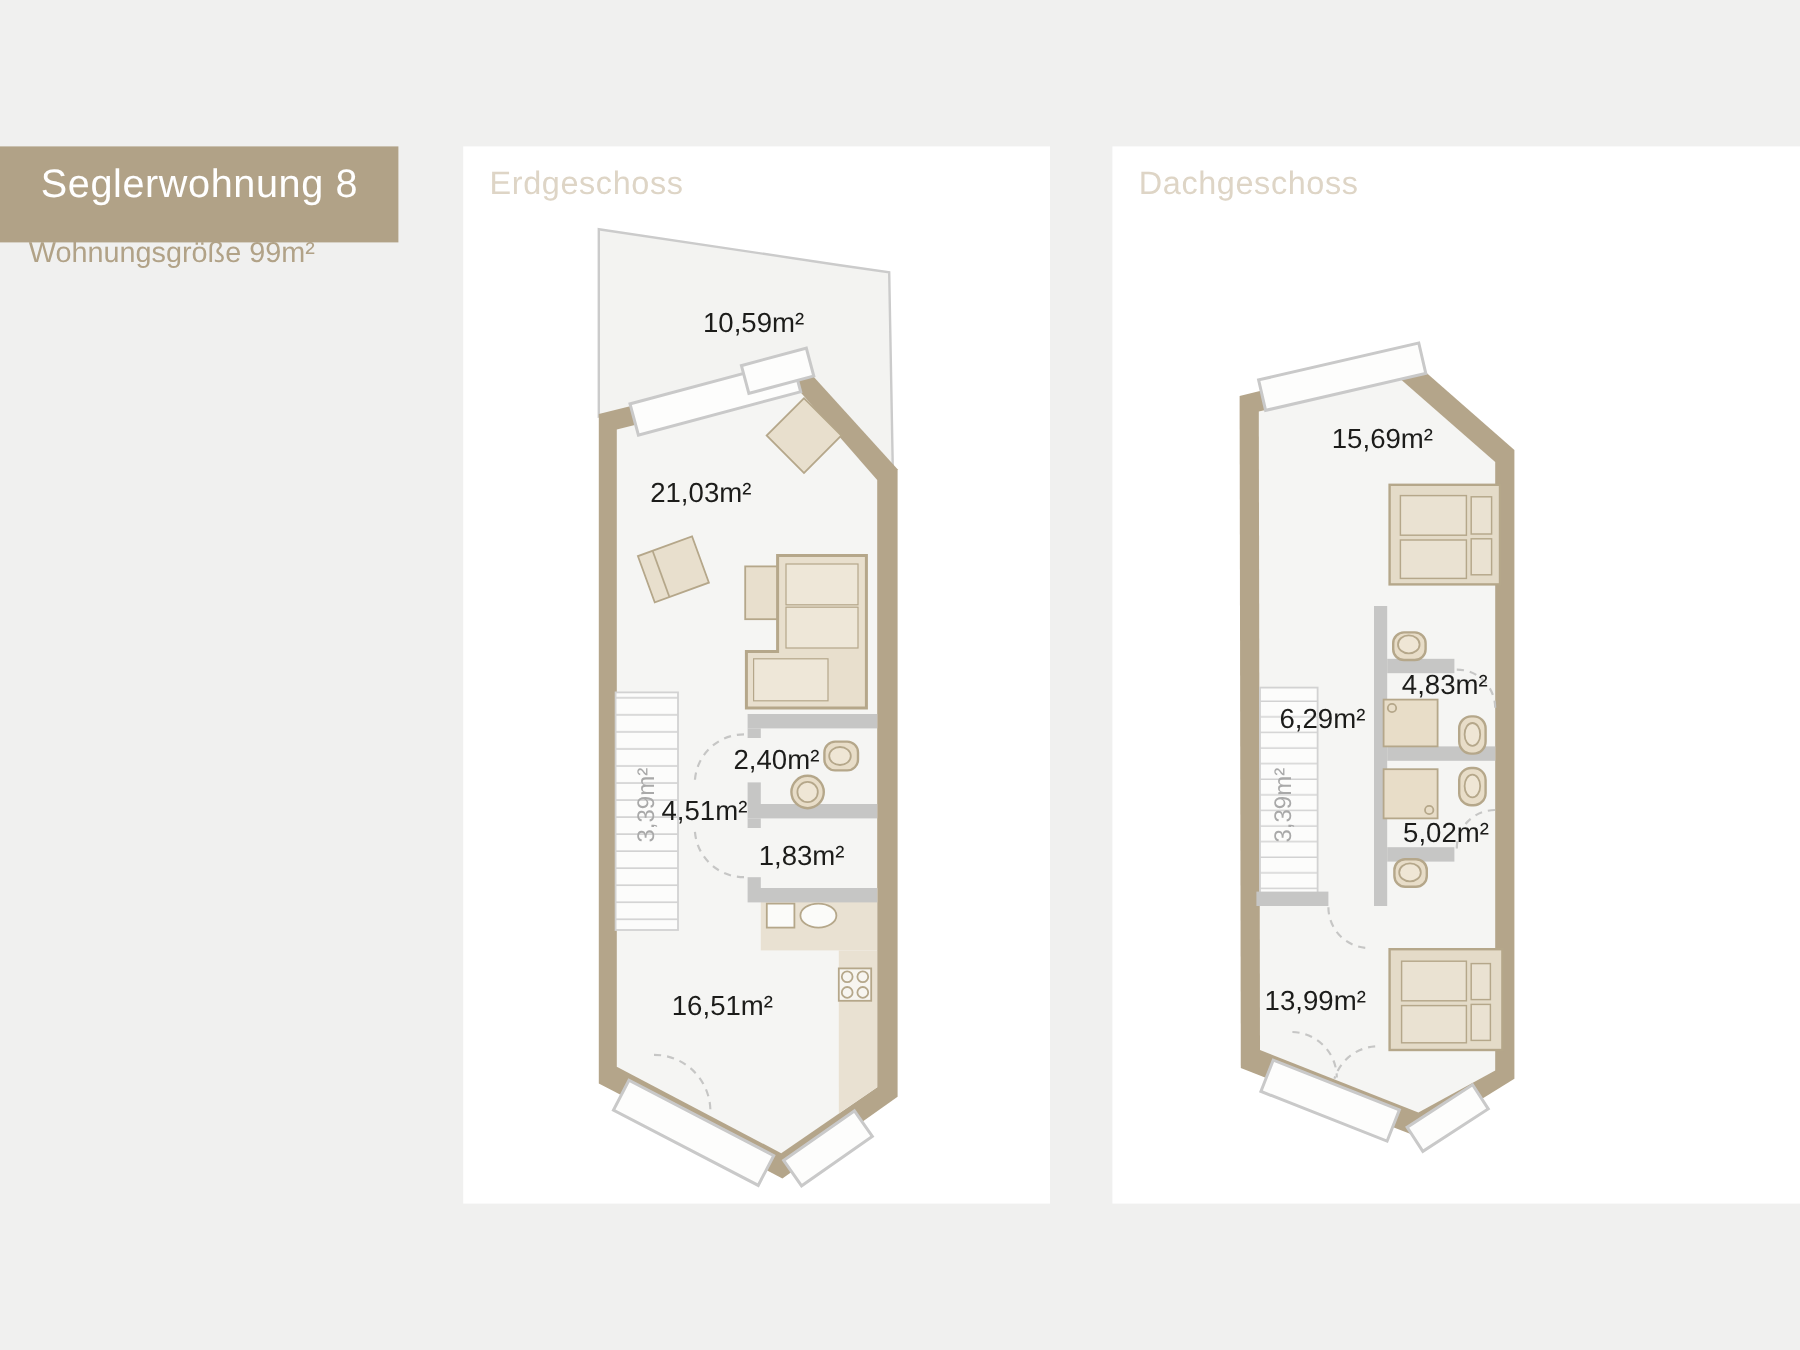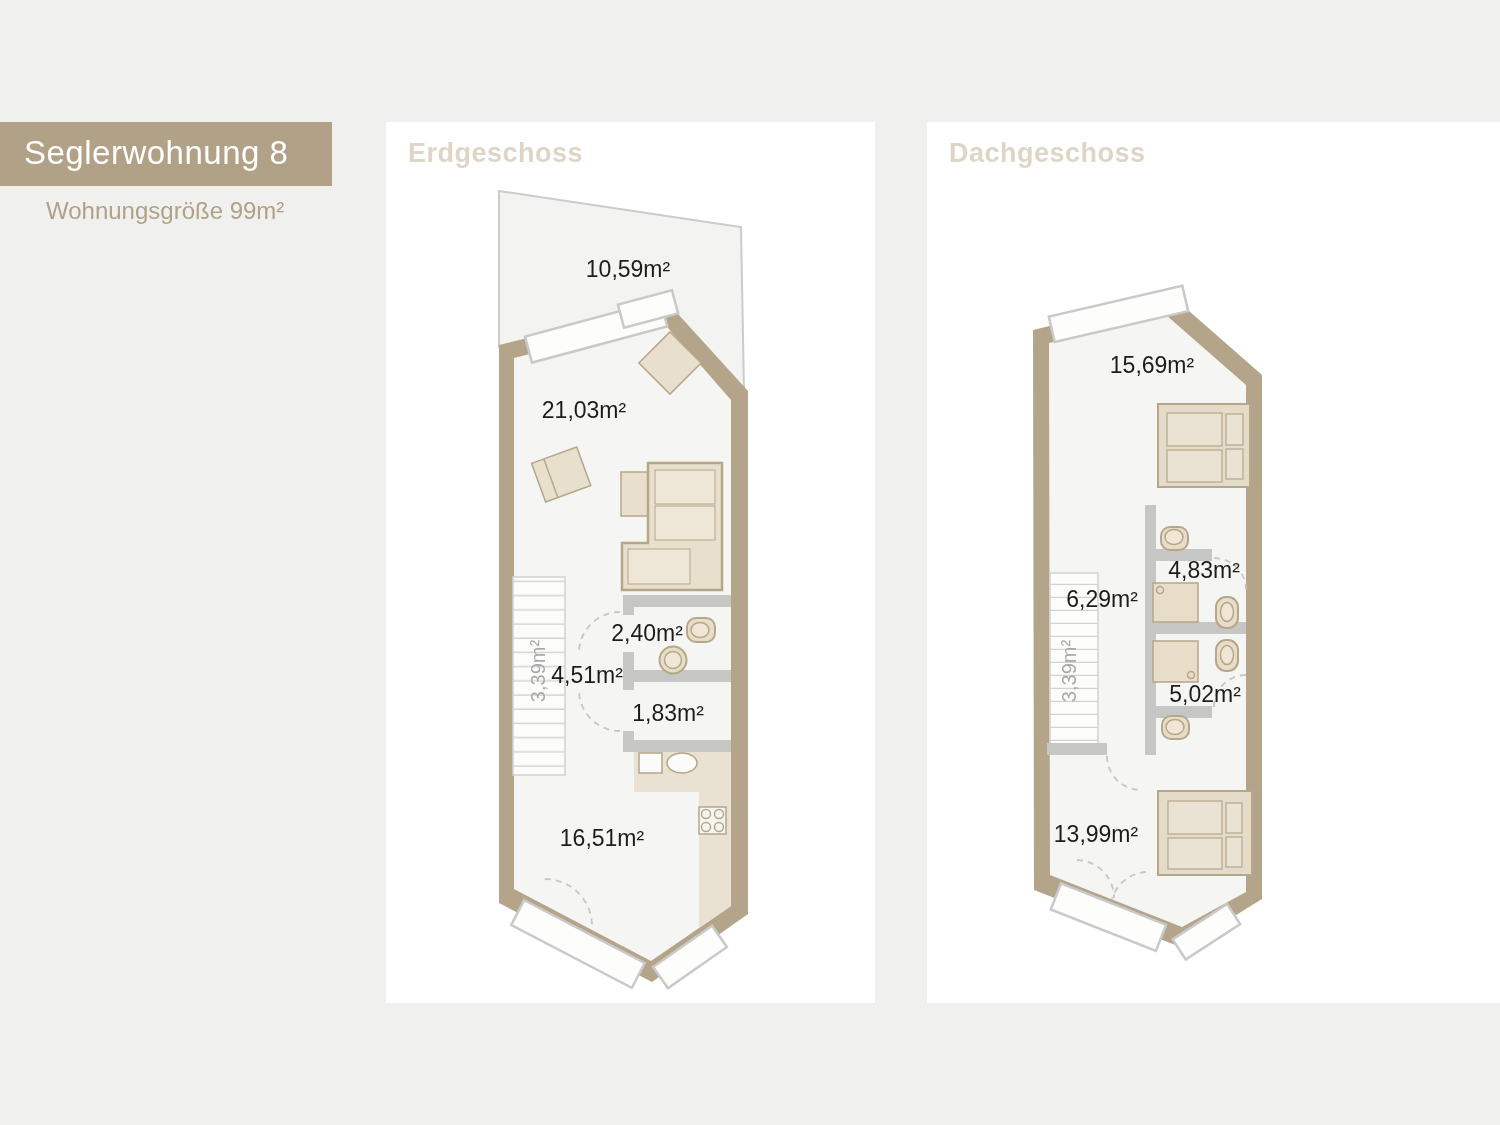--- a/index.html
+++ b/index.html
@@ -4,37 +4,37 @@
 <style>
   html,body{margin:0;padding:0;}
   body{
     width:1500px;height:1125px;
     background:#f0f0ef;
     font-family:"Liberation Sans", sans-serif;
     position:relative;
     overflow:hidden;
   }
   .header-box{
-    position:absolute;left:0;top:122px;width:332px;height:64px;
+    position:absolute;left:0;top:122px;width:332px;height:80px;
     background:#b1a287;color:#ffffff;
-    font-size:33px;line-height:62px;padding-left:24px;box-sizing:border-box;
+    font-size:33px;line-height:62px;padding-left:34px;box-sizing:border-box;
     letter-spacing:0.5px;
   }
   .subtitle{
-    position:absolute;left:46px;top:197px;
+    position:absolute;left:24px;top:197px;
     color:#b1a287;font-size:24px;
   }
   .panel{
     position:absolute;top:122px;height:881px;background:#ffffff;
   }
   .panel.left{left:386px;width:489px;}
   .panel.right{left:927px;width:588px;}
   .panel-title{
     position:absolute;left:22px;top:16px;
-    color:#ded5c6;font-size:27px;font-weight:bold;
+    color:#ded5c6;font-size:27px;font-weight:normal;
     letter-spacing:0.5px;
   }
   .plan-svg{position:absolute;left:0;top:0;}
   svg text{
     font-family:"Liberation Sans", sans-serif;
     font-size:23px;fill:#1c1c1a;
   }
   svg text.small-rot{font-size:20px;fill:#a9a9a9;}
 </style>
 </head>

